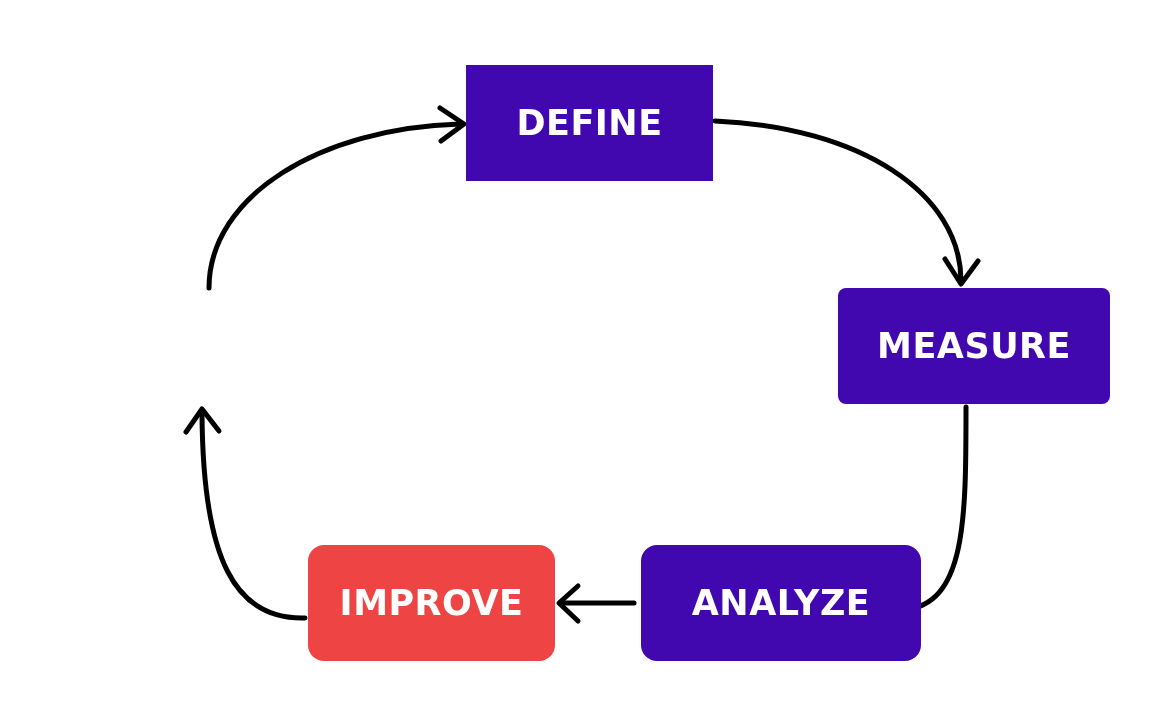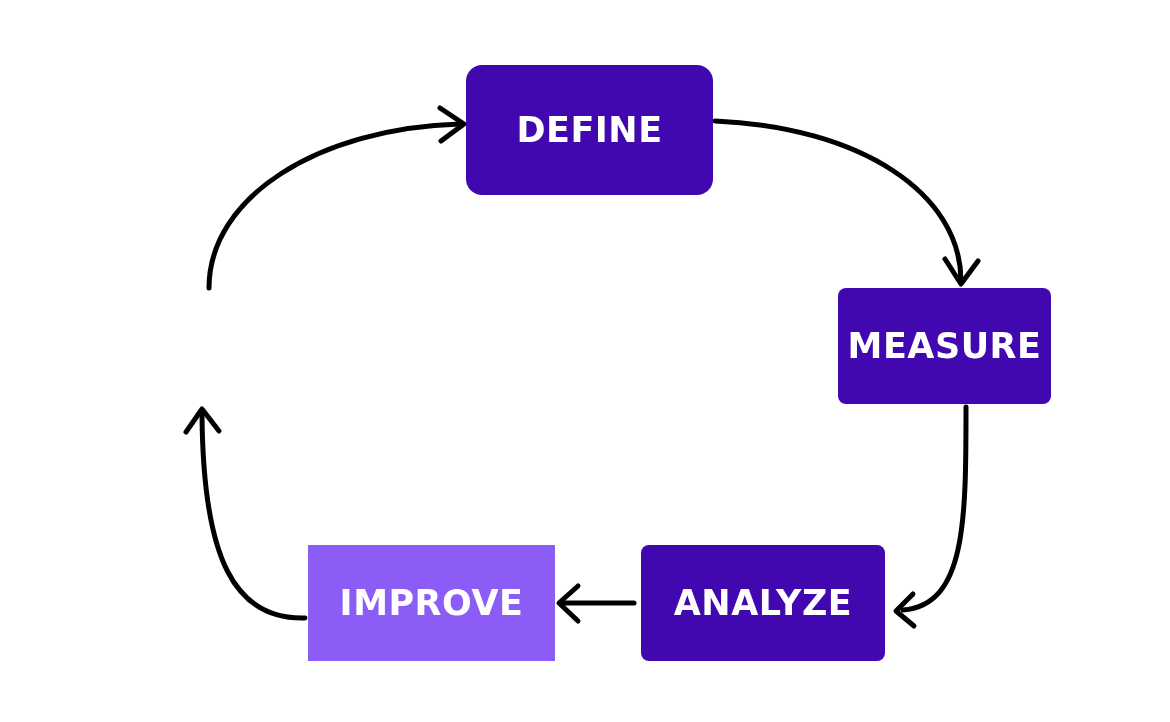--- a/index.html
+++ b/index.html
@@ -84,30 +84,30 @@
       <path class="flow-path" stroke="#000000" stroke-width="5" d="M 634 603 L 563 603"></path>
       <path class="arrow-head" stroke="#000000" stroke-width="5" d="M 578 586 L 559 603 L 578 621"></path>
     </g>
 
     <g>
       <path class="flow-path" stroke="#000000" stroke-width="5" d="M 305 618 C 235 620 203 560 202 414"></path>
       <path class="arrow-head" stroke="#000000" stroke-width="5" d="M 186 432 L 202 409 L 219 431"></path>
     </g>
   </svg>
 
-  <div class="node-box" id="node-define" style="left: 466px; top: 65px; width: 247px; height: 130px; background: rgb(66, 8, 176); border-radius: 16px;">
+  <div class="node-box" id="node-define" style="left: 466px; top: 65px; width: 247px; height: 116px; background: rgb(66, 8, 176); border-radius: 0;">
     <span class="node-label" style="color: rgb(255, 255, 255); font-size: 35px;">DEFINE</span>
   </div>
 
-  <div class="node-box" id="node-measure" style="left: 838px; top: 288px; width: 213px; height: 116px; background: rgb(66, 8, 176); border-radius: 8px;">
+  <div class="node-box" id="node-measure" style="left: 838px; top: 288px; width: 272px; height: 116px; background: rgb(66, 8, 176); border-radius: 8px;">
     <span class="node-label" style="color: rgb(255, 255, 255); font-size: 35px;">MEASURE</span>
   </div>
 
-  <div class="node-box" id="node-analyze" style="left: 641px; top: 545px; width: 244px; height: 116px; background: rgb(66, 8, 176); border-radius: 8px;">
+  <div class="node-box" id="node-analyze" style="left: 641px; top: 545px; width: 280px; height: 116px; background: rgb(66, 8, 176); border-radius: 16px;">
     <span class="node-label" style="color: rgb(255, 255, 255); font-size: 35px;">ANALYZE</span>
   </div>
 
-  <div class="node-box" id="node-improve" style="left: 308px; top: 545px; width: 247px; height: 116px; background: #8b5cf6; border-radius: 0;">
+  <div class="node-box" id="node-improve" style="left: 308px; top: 545px; width: 247px; height: 116px; background: #ef4444; border-radius: 16px;">
     <span class="node-label" style="color: rgb(255, 255, 255); font-size: 35px;">IMPROVE</span>
   </div>
 
 
 </div>
 
 </body></html>

